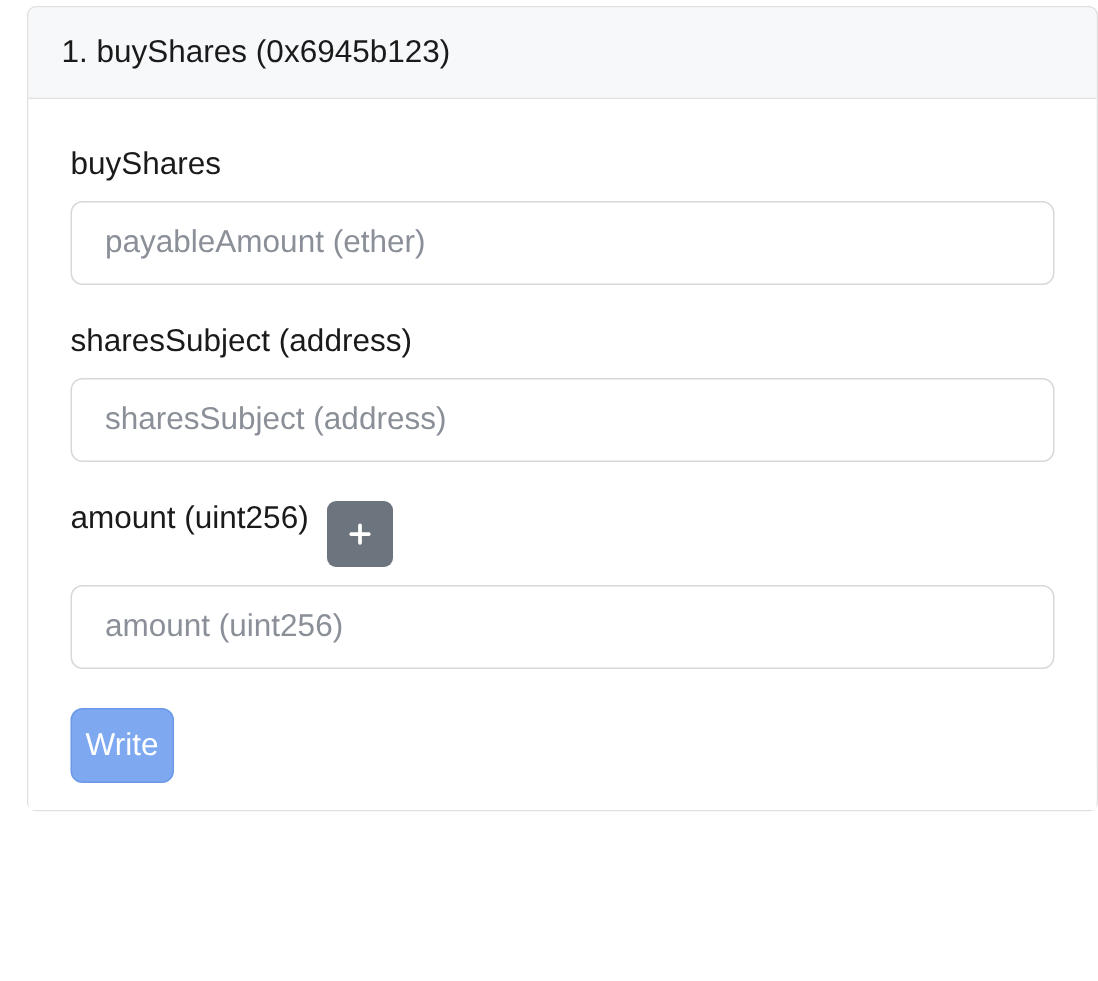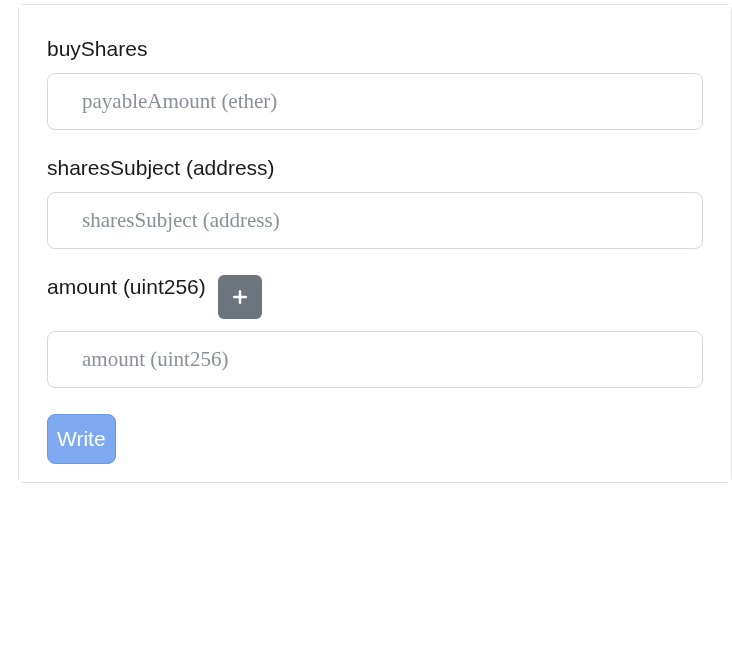--- a/index.html
+++ b/index.html
@@ -36,28 +36,28 @@
     }
     .field-label {
       font-size: 21px;
       color: #1a1a1a;
       margin-bottom: 12px;
       display: flex;
       gap: 12px;
     }
     .text-input {
       width: 100%;
-      padding: 15px 34px;
+      padding: 15px 22px;
       font-size: 21px;
       color: #4c1d95;
       border: 1px solid #d8d8d8;
       border-radius: 8px;
       outline: none;
       background: #ffffff;
-      font-family: Liberation Serif, serif;
+      font-family: Liberation Sans, sans-serif;
     }
     .text-input::placeholder {
       color: #8a8f98;
     }
     .add-btn {
       width: 44px;
       height: 44px;
       background: #6c757d;
       border: none;
       border-radius: 6px;
@@ -82,20 +82,23 @@
       font-family: inherit;
     }
     .actions {
       margin-top: 8px;
     }
   </style>
 </head>
 <body>
 
 <div class="panel">
+  <div class="panel-header">
+    <span>1. buyShares (0x6945b123)</span>
+  </div>
   <div class="panel-body">
 
     <div class="field-group">
       <div class="field-label">
         <span>buyShares</span>
       </div>
       <input type="text" class="text-input" placeholder="payableAmount (ether)" style="">
     </div>
 
     <div class="field-group">

